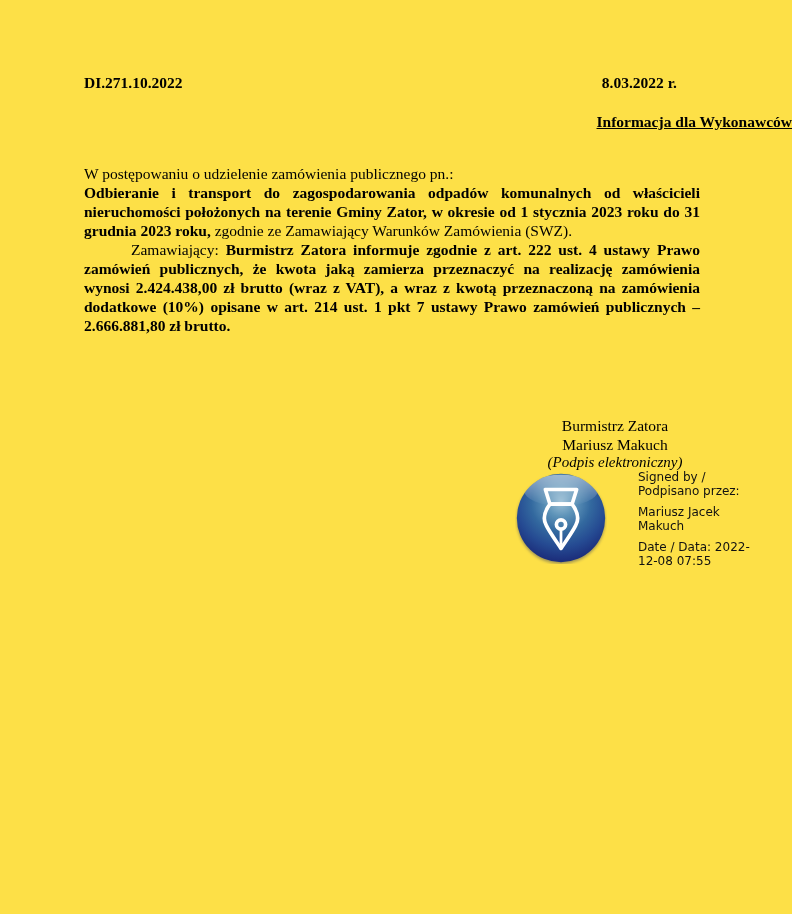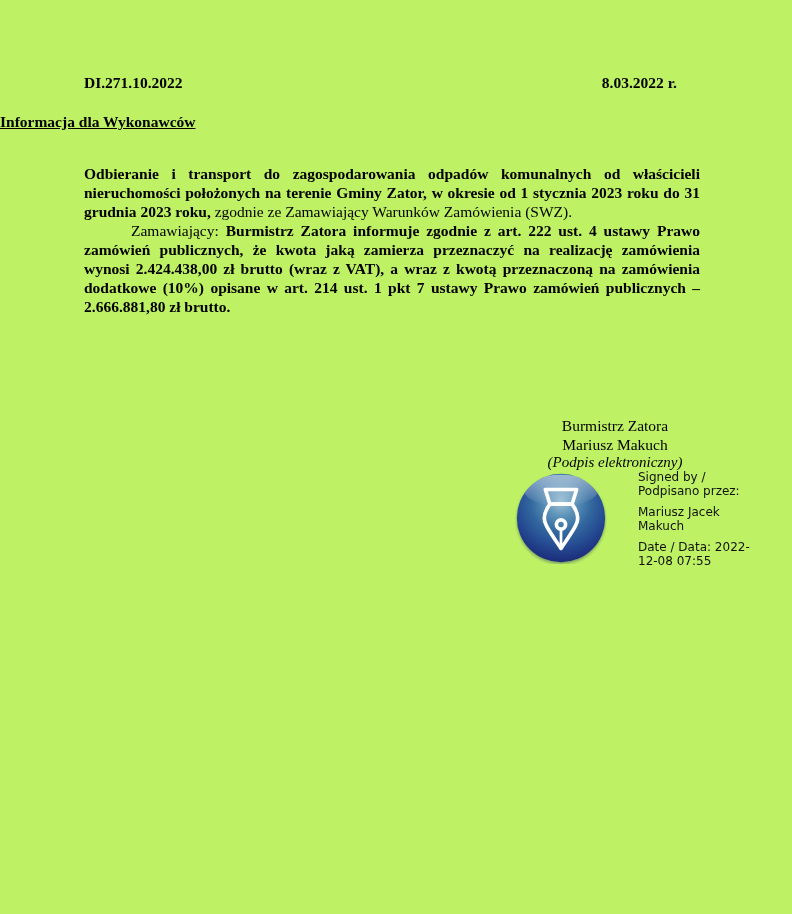--- a/index.html
+++ b/index.html
@@ -1,34 +1,34 @@
 <!DOCTYPE html>
 <html><head>
 <meta charset="utf-8">
 <style>
   html, body { margin: 0; padding: 0; background: #ffffff; }
   .page {
     position: relative;
     width: 792px;
     height: 914px;
-    background: #bef264;
+    background: #fde047;
     font-family: "Liberation Serif", serif;
     font-size: 15.5px;
     color: #000000;
     overflow: hidden;
   }
   .header-row {
     display: flex;
     justify-content: space-between;
     padding: 74px 115px 0 84px;
     font-weight: bold;
   }
   .title {
     margin-top: 21px;
-    text-align: left;
+    text-align: right;
     font-weight: bold;
   }
   .title .underline { text-decoration: underline; }
   .content {
     margin: 33px 92px 0 84px;
     line-height: 19px;
   }
   .content p { margin: 0; }
   .justify { text-align: justify; }
   .bold { font-weight: bold; }
@@ -81,20 +81,21 @@
   <div class="header-row">
     <span>DI.271.10.2022</span>
     <span>8.03.2022 r.</span>
   </div>
 
   <div class="title">
     <span class="underline">Informacja dla Wykonawców</span>
   </div>
 
   <div class="content">
+    <p>W postępowaniu o udzielenie zamówienia publicznego pn.:</p>
     <p class="justify"><span class="bold">Odbieranie i transport do zagospodarowania odpadów komunalnych od właścicieli nieruchomości położonych na terenie Gminy Zator, w okresie od 1 stycznia 2023 roku do 31 grudnia 2023 roku,</span><span> zgodnie ze Zamawiający Warunków Zamówienia (SWZ).</span></p>
     <p class="justify body-par"><span>Zamawiający: </span><span class="bold">Burmistrz Zatora informuje zgodnie z art. 222 ust. 4 ustawy Prawo zamówień publicznych, że kwota jaką zamierza przeznaczyć na realizację zamówienia wynosi  2.424.438,00 zł brutto (wraz z VAT), a wraz z kwotą przeznaczoną na zamówienia dodatkowe (10%) opisane w  art. 214 ust. 1 pkt 7 ustawy Prawo zamówień publicznych – 2.666.881,80 zł brutto.</span></p>
   </div>
 
   <div class="signature">
     <div>Burmistrz Zatora</div>
     <div>Mariusz Makuch</div>
     <div class="small">(Podpis elektroniczny)</div>
   </div>
 

